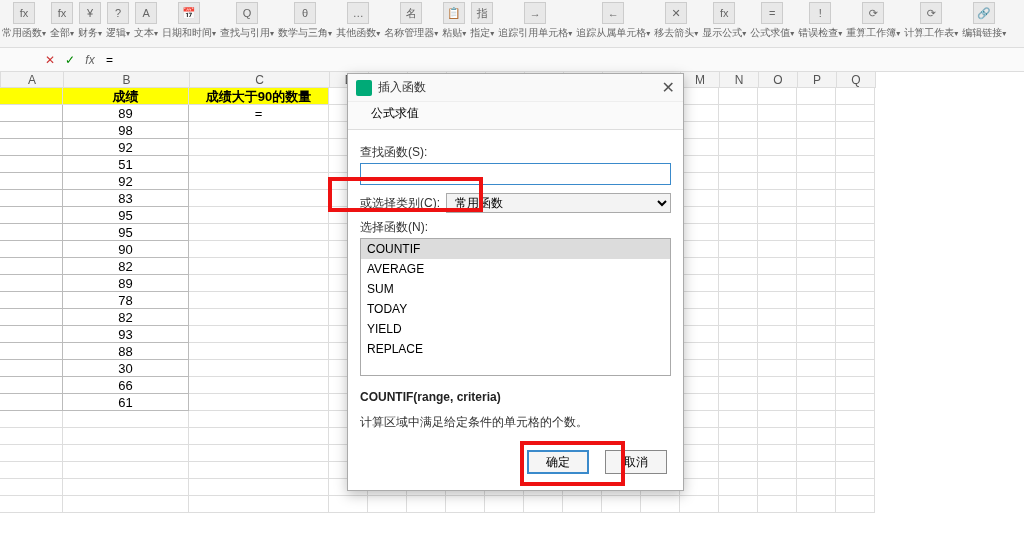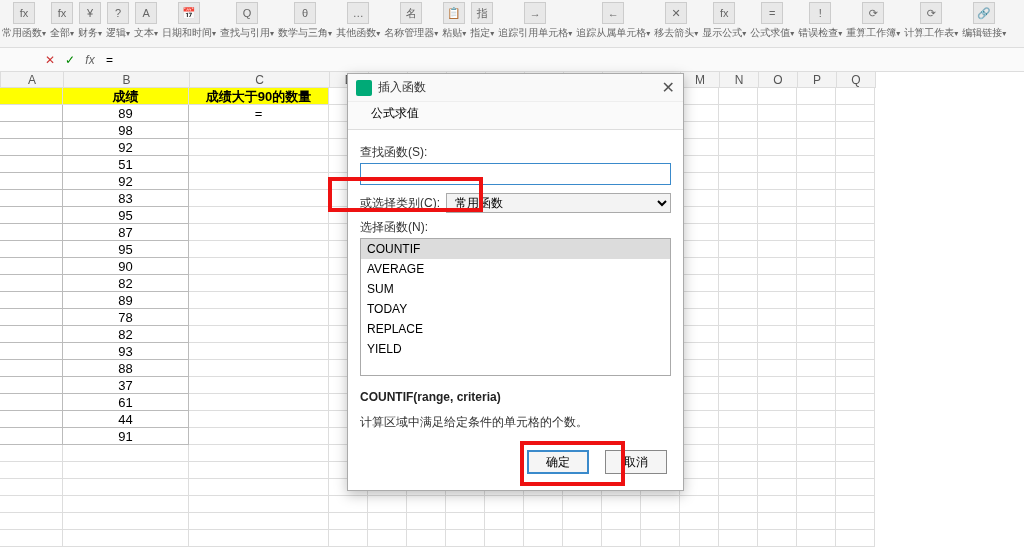--- a/index.html
+++ b/index.html
@@ -323,39 +323,20 @@
       <div class="tc" style="width: 39px;"></div>
       <div class="tc" style="width: 39px;"></div>
       <div class="tc" style="width: 39px;"></div>
       <div class="tc" style="width: 39px;"></div>
       <div class="tc" style="width: 39px;"></div>
       <div class="tc" style="width: 39px;"></div>
       <div class="tc" style="width: 39px;"></div>
     </div>
     <div class="trow">
       <div class="tc" style="width: 63px; border-right: 1px solid rgb(187, 187, 187); border-bottom: 1px solid rgb(187, 187, 187);"></div>
-      <div class="tc" style="width: 126px; border-right: 1px solid rgb(187, 187, 187); border-bottom: 1px solid rgb(187, 187, 187);">87</div>
-      <div class="tc" style="width: 140px;"></div>
-      <div class="tc" style="width: 39px;"></div>
-      <div class="tc" style="width: 39px;"></div>
-      <div class="tc" style="width: 39px;"></div>
-      <div class="tc" style="width: 39px;"></div>
-      <div class="tc" style="width: 39px;"></div>
-      <div class="tc" style="width: 39px;"></div>
-      <div class="tc" style="width: 39px;"></div>
-      <div class="tc" style="width: 39px;"></div>
-      <div class="tc" style="width: 39px;"></div>
-      <div class="tc" style="width: 39px;"></div>
-      <div class="tc" style="width: 39px;"></div>
-      <div class="tc" style="width: 39px;"></div>
-      <div class="tc" style="width: 39px;"></div>
-      <div class="tc" style="width: 39px;"></div>
-    </div>
-    <div class="trow">
-      <div class="tc" style="width: 63px; border-right: 1px solid rgb(187, 187, 187); border-bottom: 1px solid rgb(187, 187, 187);"></div>
       <div class="tc" style="width: 126px; border-right: 1px solid rgb(187, 187, 187); border-bottom: 1px solid rgb(187, 187, 187);">95</div>
       <div class="tc" style="width: 140px;"></div>
       <div class="tc" style="width: 39px;"></div>
       <div class="tc" style="width: 39px;"></div>
       <div class="tc" style="width: 39px;"></div>
       <div class="tc" style="width: 39px;"></div>
       <div class="tc" style="width: 39px;"></div>
       <div class="tc" style="width: 39px;"></div>
       <div class="tc" style="width: 39px;"></div>
       <div class="tc" style="width: 39px;"></div>
@@ -494,78 +475,59 @@
       <div class="tc" style="width: 39px;"></div>
       <div class="tc" style="width: 39px;"></div>
       <div class="tc" style="width: 39px;"></div>
       <div class="tc" style="width: 39px;"></div>
       <div class="tc" style="width: 39px;"></div>
       <div class="tc" style="width: 39px;"></div>
       <div class="tc" style="width: 39px;"></div>
     </div>
     <div class="trow">
       <div class="tc" style="width: 63px; border-right: 1px solid rgb(187, 187, 187); border-bottom: 1px solid rgb(187, 187, 187);"></div>
-      <div class="tc" style="width: 126px; border-right: 1px solid rgb(187, 187, 187); border-bottom: 1px solid rgb(187, 187, 187);">37</div>
+      <div class="tc" style="width: 126px; border-right: 1px solid rgb(187, 187, 187); border-bottom: 1px solid rgb(187, 187, 187);">30</div>
+      <div class="tc" style="width: 140px;"></div>
+      <div class="tc" style="width: 39px;"></div>
+      <div class="tc" style="width: 39px;"></div>
+      <div class="tc" style="width: 39px;"></div>
+      <div class="tc" style="width: 39px;"></div>
+      <div class="tc" style="width: 39px;"></div>
+      <div class="tc" style="width: 39px;"></div>
+      <div class="tc" style="width: 39px;"></div>
+      <div class="tc" style="width: 39px;"></div>
+      <div class="tc" style="width: 39px;"></div>
+      <div class="tc" style="width: 39px;"></div>
+      <div class="tc" style="width: 39px;"></div>
+      <div class="tc" style="width: 39px;"></div>
+      <div class="tc" style="width: 39px;"></div>
+      <div class="tc" style="width: 39px;"></div>
+    </div>
+    <div class="trow">
+      <div class="tc" style="width: 63px; border-right: 1px solid rgb(187, 187, 187); border-bottom: 1px solid rgb(187, 187, 187);"></div>
+      <div class="tc" style="width: 126px; border-right: 1px solid rgb(187, 187, 187); border-bottom: 1px solid rgb(187, 187, 187);">66</div>
       <div class="tc" style="width: 140px;"></div>
       <div class="tc" style="width: 39px;"></div>
       <div class="tc" style="width: 39px;"></div>
       <div class="tc" style="width: 39px;"></div>
       <div class="tc" style="width: 39px;"></div>
       <div class="tc" style="width: 39px;"></div>
       <div class="tc" style="width: 39px;"></div>
       <div class="tc" style="width: 39px;"></div>
       <div class="tc" style="width: 39px;"></div>
       <div class="tc" style="width: 39px;"></div>
       <div class="tc" style="width: 39px;"></div>
       <div class="tc" style="width: 39px;"></div>
       <div class="tc" style="width: 39px;"></div>
       <div class="tc" style="width: 39px;"></div>
       <div class="tc" style="width: 39px;"></div>
     </div>
     <div class="trow">
       <div class="tc" style="width: 63px; border-right: 1px solid rgb(187, 187, 187); border-bottom: 1px solid rgb(187, 187, 187);"></div>
       <div class="tc" style="width: 126px; border-right: 1px solid rgb(187, 187, 187); border-bottom: 1px solid rgb(187, 187, 187);">61</div>
-      <div class="tc" style="width: 140px;"></div>
-      <div class="tc" style="width: 39px;"></div>
-      <div class="tc" style="width: 39px;"></div>
-      <div class="tc" style="width: 39px;"></div>
-      <div class="tc" style="width: 39px;"></div>
-      <div class="tc" style="width: 39px;"></div>
-      <div class="tc" style="width: 39px;"></div>
-      <div class="tc" style="width: 39px;"></div>
-      <div class="tc" style="width: 39px;"></div>
-      <div class="tc" style="width: 39px;"></div>
-      <div class="tc" style="width: 39px;"></div>
-      <div class="tc" style="width: 39px;"></div>
-      <div class="tc" style="width: 39px;"></div>
-      <div class="tc" style="width: 39px;"></div>
-      <div class="tc" style="width: 39px;"></div>
-    </div>
-    <div class="trow">
-      <div class="tc" style="width: 63px; border-right: 1px solid rgb(187, 187, 187); border-bottom: 1px solid rgb(187, 187, 187);"></div>
-      <div class="tc" style="width: 126px; border-right: 1px solid rgb(187, 187, 187); border-bottom: 1px solid rgb(187, 187, 187);">44</div>
-      <div class="tc" style="width: 140px;"></div>
-      <div class="tc" style="width: 39px;"></div>
-      <div class="tc" style="width: 39px;"></div>
-      <div class="tc" style="width: 39px;"></div>
-      <div class="tc" style="width: 39px;"></div>
-      <div class="tc" style="width: 39px;"></div>
-      <div class="tc" style="width: 39px;"></div>
-      <div class="tc" style="width: 39px;"></div>
-      <div class="tc" style="width: 39px;"></div>
-      <div class="tc" style="width: 39px;"></div>
-      <div class="tc" style="width: 39px;"></div>
-      <div class="tc" style="width: 39px;"></div>
-      <div class="tc" style="width: 39px;"></div>
-      <div class="tc" style="width: 39px;"></div>
-      <div class="tc" style="width: 39px;"></div>
-    </div>
-    <div class="trow">
-      <div class="tc" style="width: 63px; border-right: 1px solid rgb(187, 187, 187); border-bottom: 1px solid rgb(187, 187, 187);"></div>
-      <div class="tc" style="width: 126px; border-right: 1px solid rgb(187, 187, 187); border-bottom: 1px solid rgb(187, 187, 187);">91</div>
       <div class="tc" style="width: 140px;"></div>
       <div class="tc" style="width: 39px;"></div>
       <div class="tc" style="width: 39px;"></div>
       <div class="tc" style="width: 39px;"></div>
       <div class="tc" style="width: 39px;"></div>
       <div class="tc" style="width: 39px;"></div>
       <div class="tc" style="width: 39px;"></div>
       <div class="tc" style="width: 39px;"></div>
       <div class="tc" style="width: 39px;"></div>
       <div class="tc" style="width: 39px;"></div>
@@ -708,22 +670,22 @@
       <select class="cat-select">
         <option>常用函数</option>
       </select>
     </div>
     <div class="func-label">选择函数(N):</div>
     <div class="func-list" id="func-list">
         <div class="func-item sel">COUNTIF</div>
         <div class="func-item">AVERAGE</div>
         <div class="func-item">SUM</div>
         <div class="func-item">TODAY</div>
+        <div class="func-item">YIELD</div>
         <div class="func-item">REPLACE</div>
-        <div class="func-item">YIELD</div>
       </div>
     <div class="desc-sig">COUNTIF(range, criteria)</div>
     <div class="desc-txt">计算区域中满足给定条件的单元格的个数。</div>
   </div>
   <div class="dlg-footer">
     <button class="btn primary">确定</button>
     <button class="btn">取消</button>
   </div>
 </div>
 

